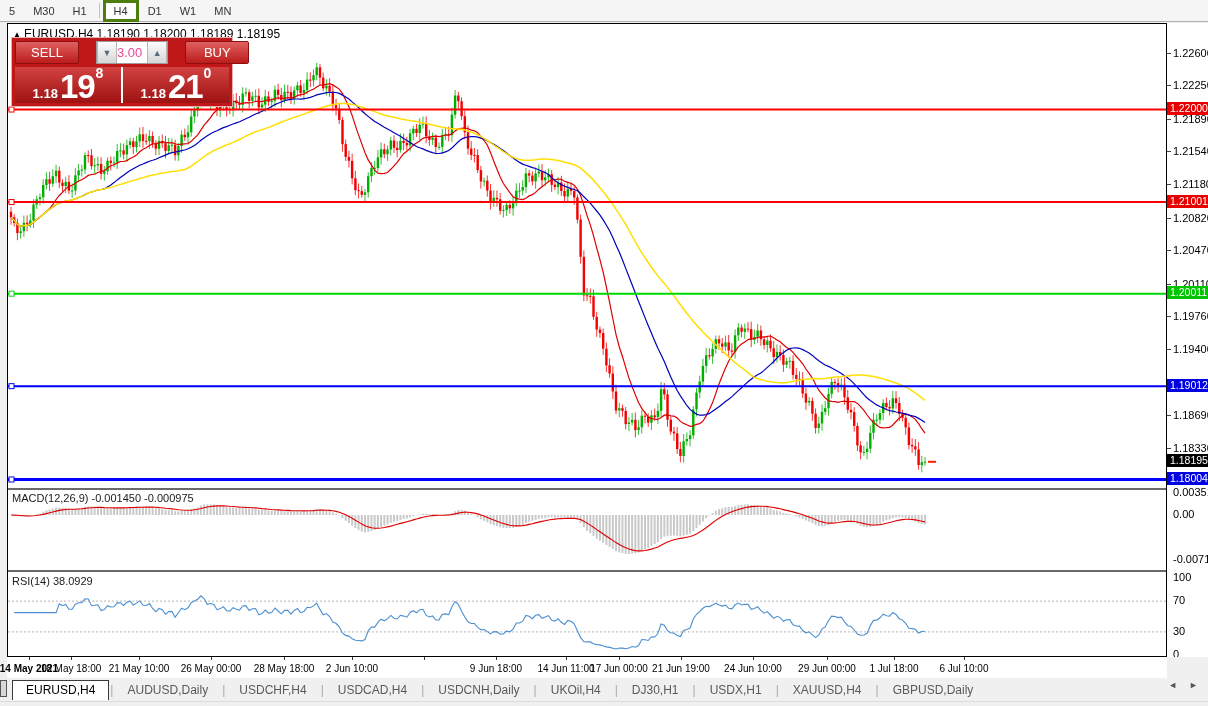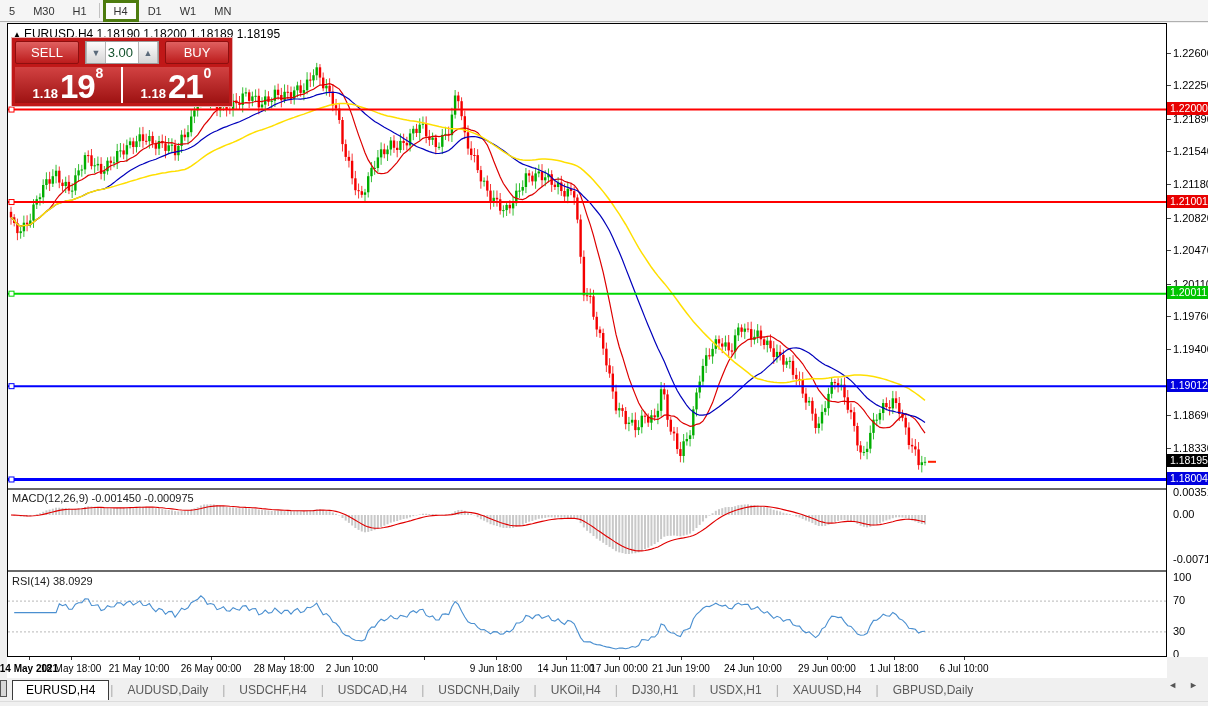--- a/index.html
+++ b/index.html
@@ -20,27 +20,27 @@
   #rsi-svg{top:548px;}
   .pane-sep{position:absolute;left:0;width:1158px;height:2px;background:#6a6a6a;}
   .sep1{top:464px;} .sep2{top:546px;}
   .ohlc{position:absolute;left:5px;top:3px;font-size:12px;color:#000;white-space:nowrap;}
   .ohlc .tri{font-size:8px;vertical-align:1px;margin-right:3px;}
   .ind-label{position:absolute;left:4px;font-size:11px;color:#1a1a1a;white-space:nowrap;}
   #macd-label{top:468px;} #rsi-label{top:551px;}
   
   .trade-panel{position:absolute;left:3px;top:13px;width:214px;background:#c01818;
                padding:3px;border:1px solid #e8b0b0;}
-  .tp-row1{display:flex;height:23px;gap:6px;}
+  .tp-row1{display:flex;height:23px;gap:17px;}
   .tp-btn{flex:0 0 62px;background:linear-gradient(#e06060,#bc1c1c);color:#fff;font-size:13px;
           display:flex;align-items:center;justify-content:center;border:1px solid #8e0f0f;border-radius:2px;}
   .vol-box{flex:1;display:flex;background:#fff;border:1px solid #9a9a9a;}
   .spin{width:18px;background:linear-gradient(#fdfdfd,#d6d6d6);border-left:1px solid #b5b5b5;
         border-right:1px solid #b5b5b5;color:#5a6a7a;font-size:9px;display:flex;align-items:center;justify-content:center;}
-  .vol-input{flex:1;text-align:right;padding-right:5px;font-size:13px;line-height:21px;color:#14532d;}
+  .vol-input{flex:1;text-align:right;padding-right:5px;font-size:13px;line-height:21px;color:#ec4899;}
   .tp-row2{display:flex;margin-top:3px;height:36px;}
   .price-box{flex:1;background:linear-gradient(#d24242,#9e1212);color:#fff;display:flex;
              align-items:flex-end;justify-content:center;padding-bottom:2px;}
   .tp-div{width:2px;background:#fff;}
   .px-prefix{font-size:13px;font-weight:bold;margin-right:2px;line-height:15px;}
   .px-big{font-size:33px;font-weight:bold;line-height:28px;letter-spacing:-1px;}
   .px-sup{font-size:14px;font-weight:bold;align-self:flex-start;line-height:13px;margin-left:1px;}
   
   .price-axis{position:absolute;left:1167px;top:23px;width:41px;height:634px;background:#fff;
               overflow:hidden;}

